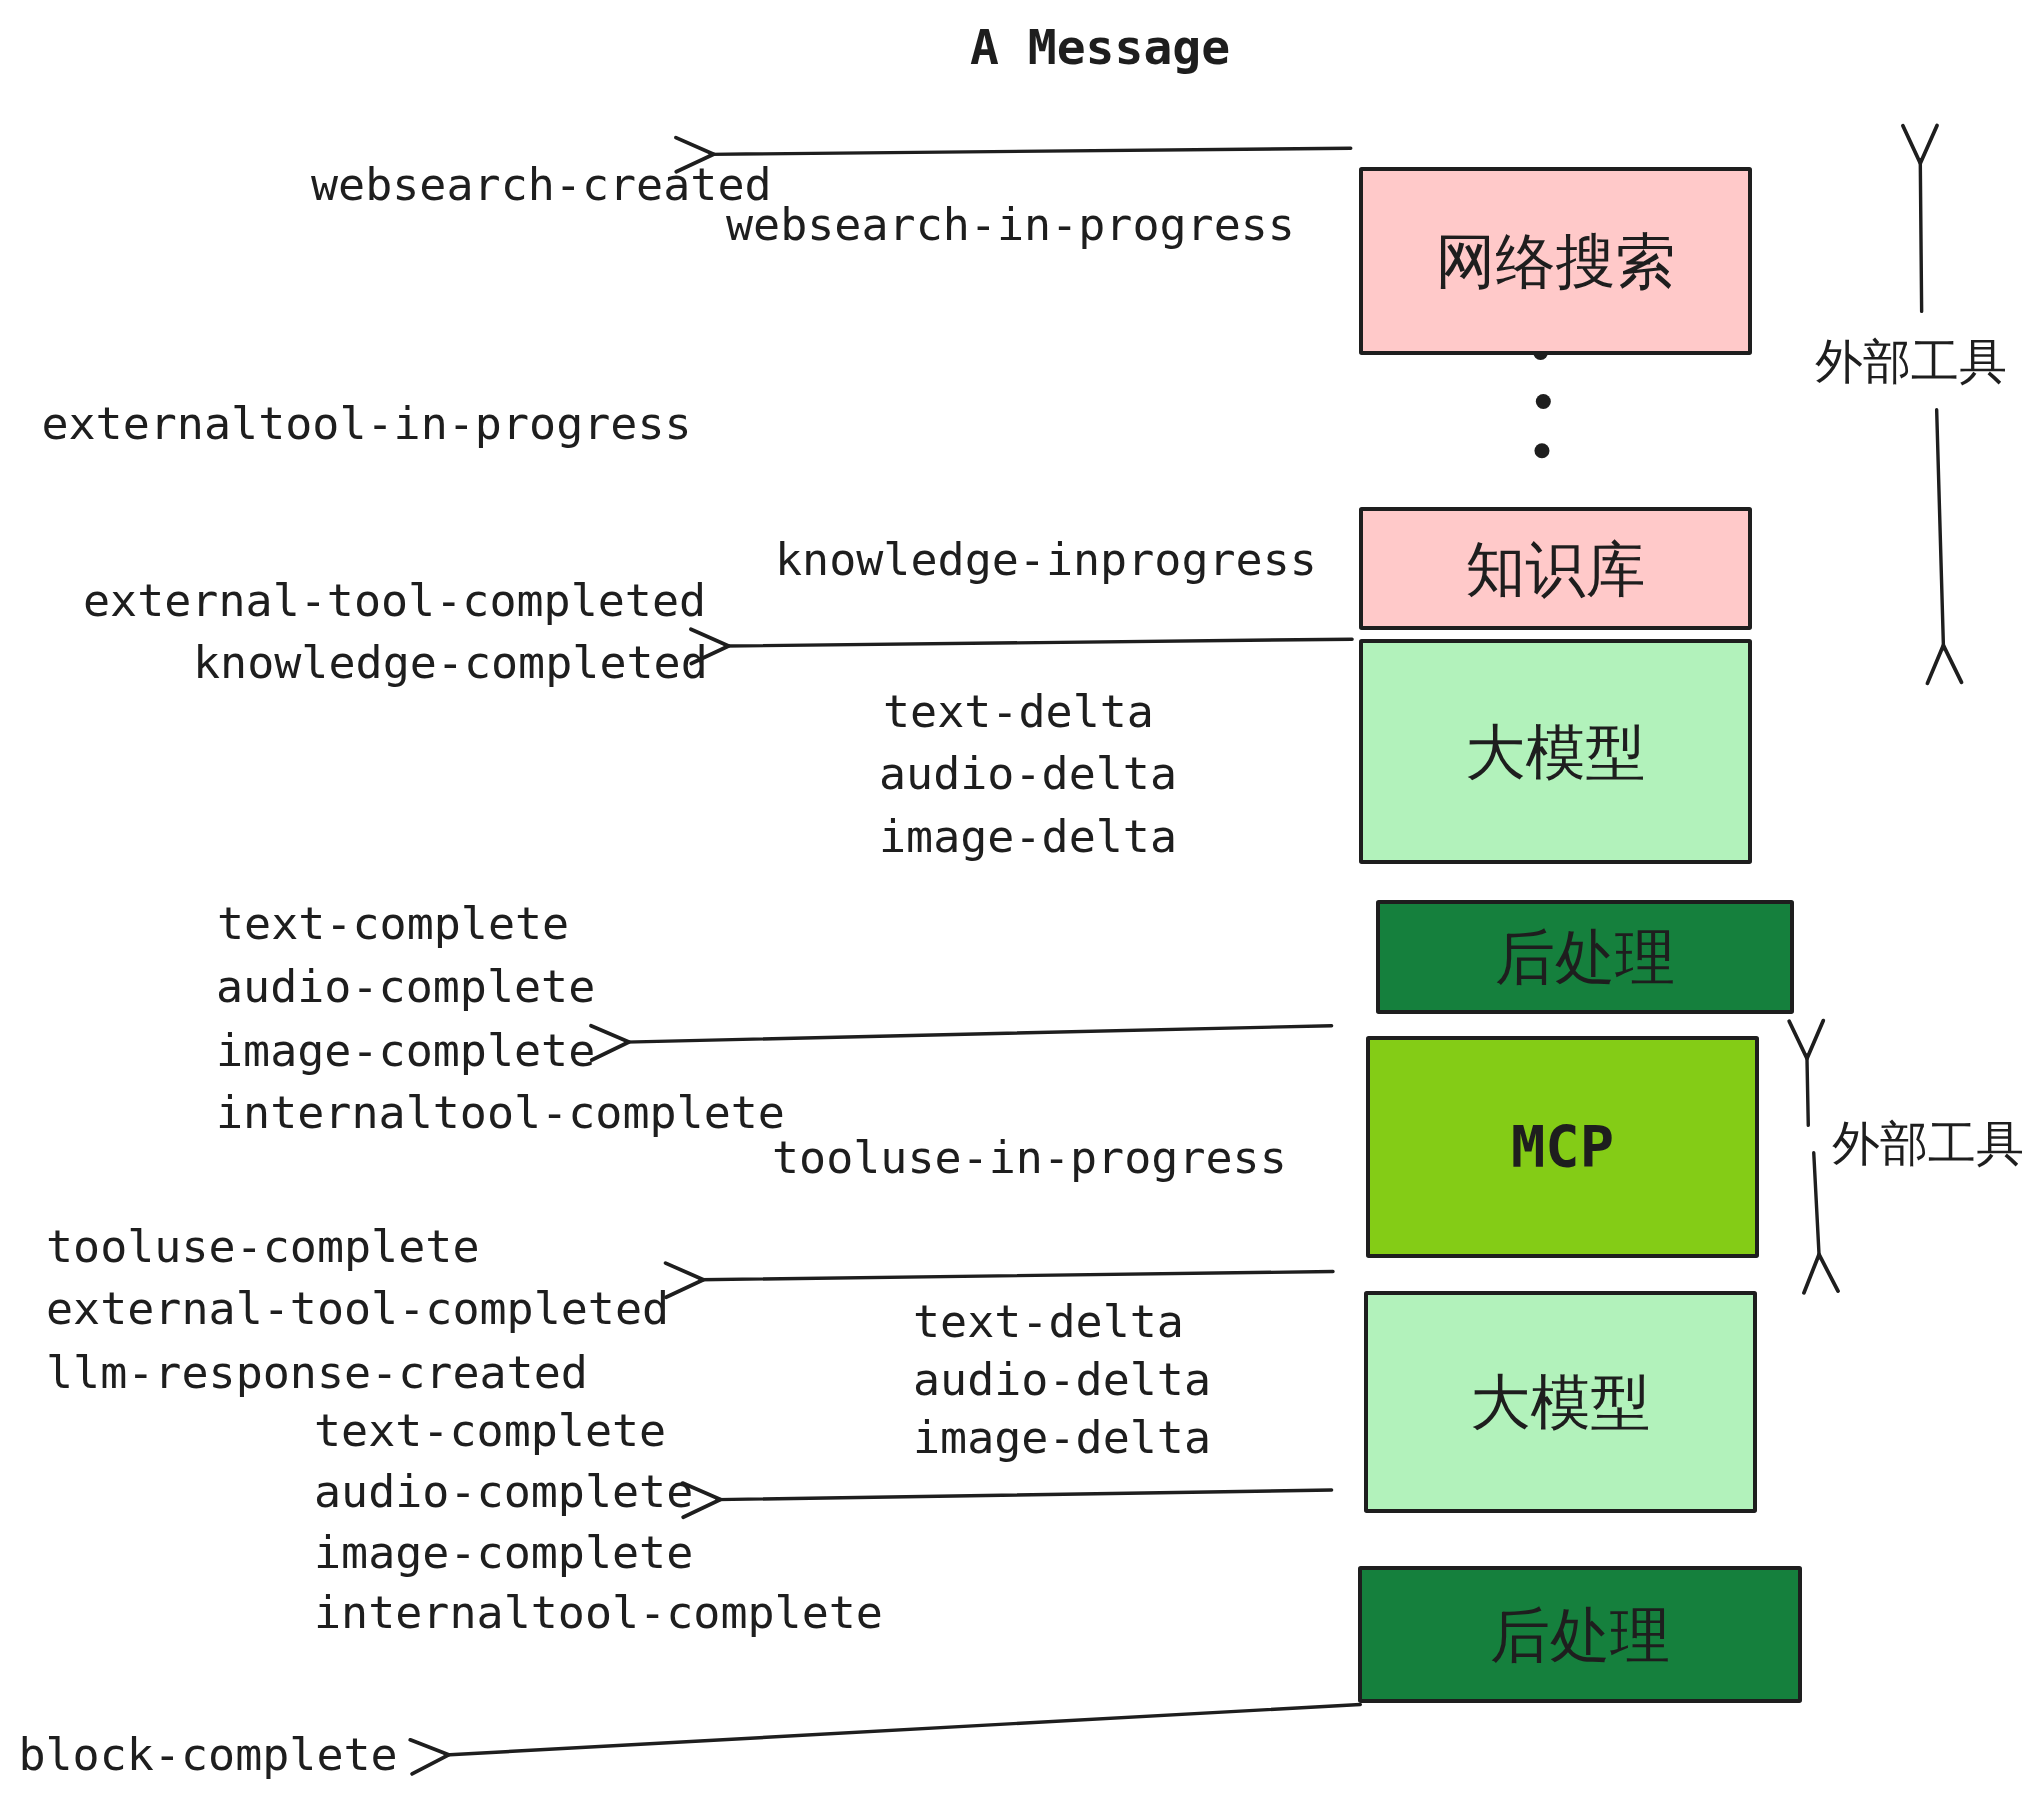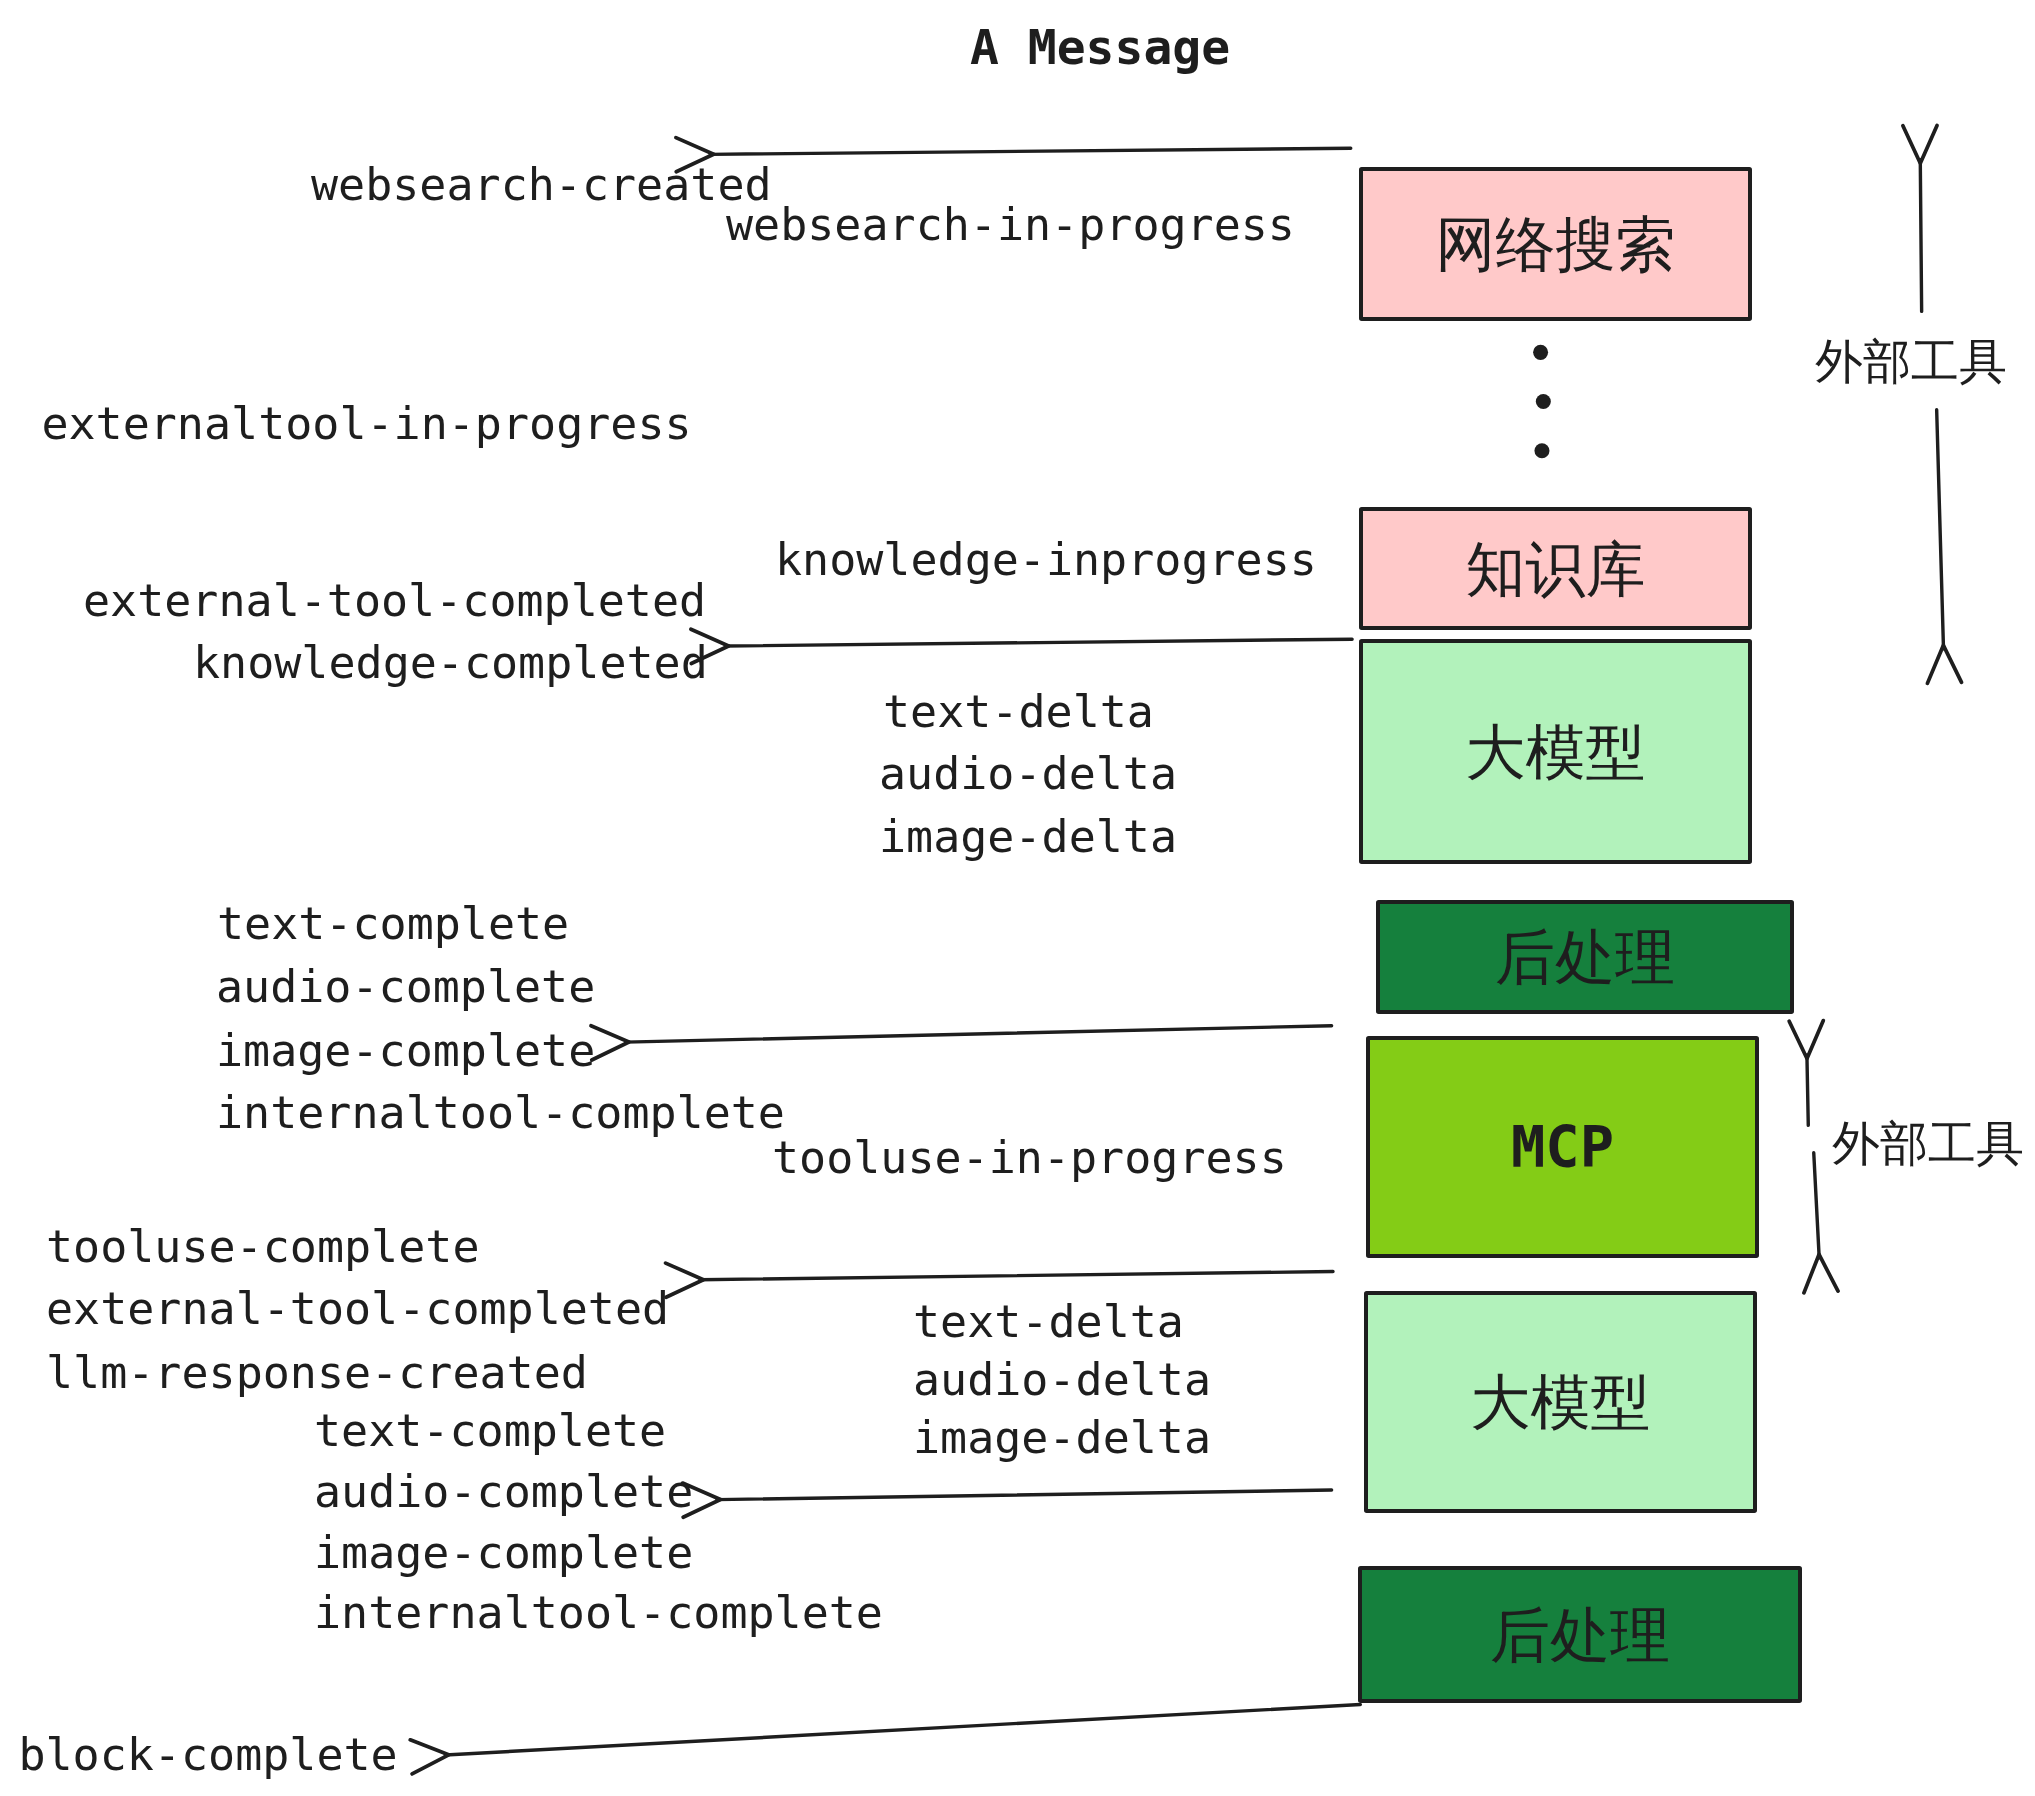--- a/index.html
+++ b/index.html
@@ -115,21 +115,21 @@
   <div class="ev" style="left:913px; top:1298px;">text-delta</div>
   <div class="ev" style="left:913px; top:1356px;">audio-delta</div>
   <div class="ev" style="left:913px; top:1414px;">image-delta</div>
 
   <div class="ev" style="left:314px;  top:1407px;">text-complete</div>
   <div class="ev" style="left:314px;  top:1468px;">audio-complete</div>
   <div class="ev" style="left:314px;  top:1529px;">image-complete</div>
   <div class="ev" style="left:314px;  top:1589px;">internaltool-complete</div>
   <div class="ev" style="left:18.4px;   top:1731px;">block-complete</div>
 
-  <div class="box pink" style="left:1359px; top:167px;  width:393px; height:154px;text-align:center;">网络搜索</div>
+  <div class="box pink" style="left:1359px; top:167px;  width:393px; height:188px;text-align:center;">网络搜索</div>
   <div class="box pink" style="left:1359px; top:507px;  width:393px; height:123px;">知识库</div>
   <div class="box green" style="left:1359px; top:639px;  width:393px; height:225px;">大模型</div>
   <div class="box white" style="left:1376px; top:900px; width:418px; height:114px;">后处理</div>
   <div class="box yellow mono" style="left:1366px; top:1036px; width:393px; height:222px;">MCP</div>
   <div class="box green" style="left:1364px; top:1291px; width:393px; height:222px;">大模型</div>
   <div class="box white" style="left:1358px; top:1566px; width:444px; height:137px;">后处理</div>
 
   <div class="side-label" style="left:1815px; top:335px;">外部工具</div>
   <div class="side-label" style="left:1832px; top:1117px;">外部工具</div>
 

